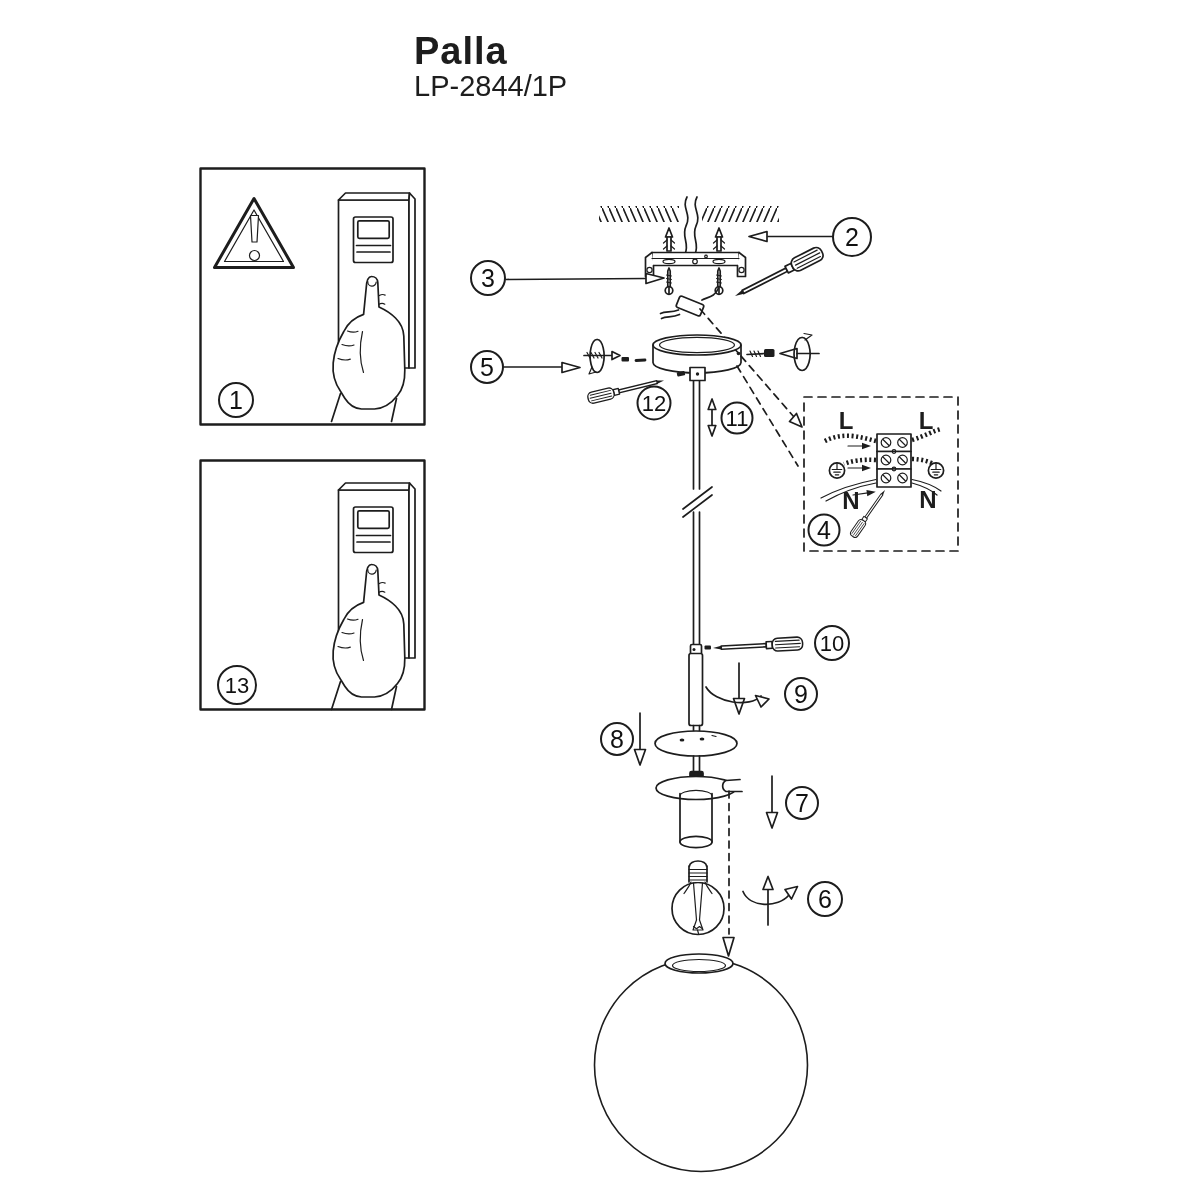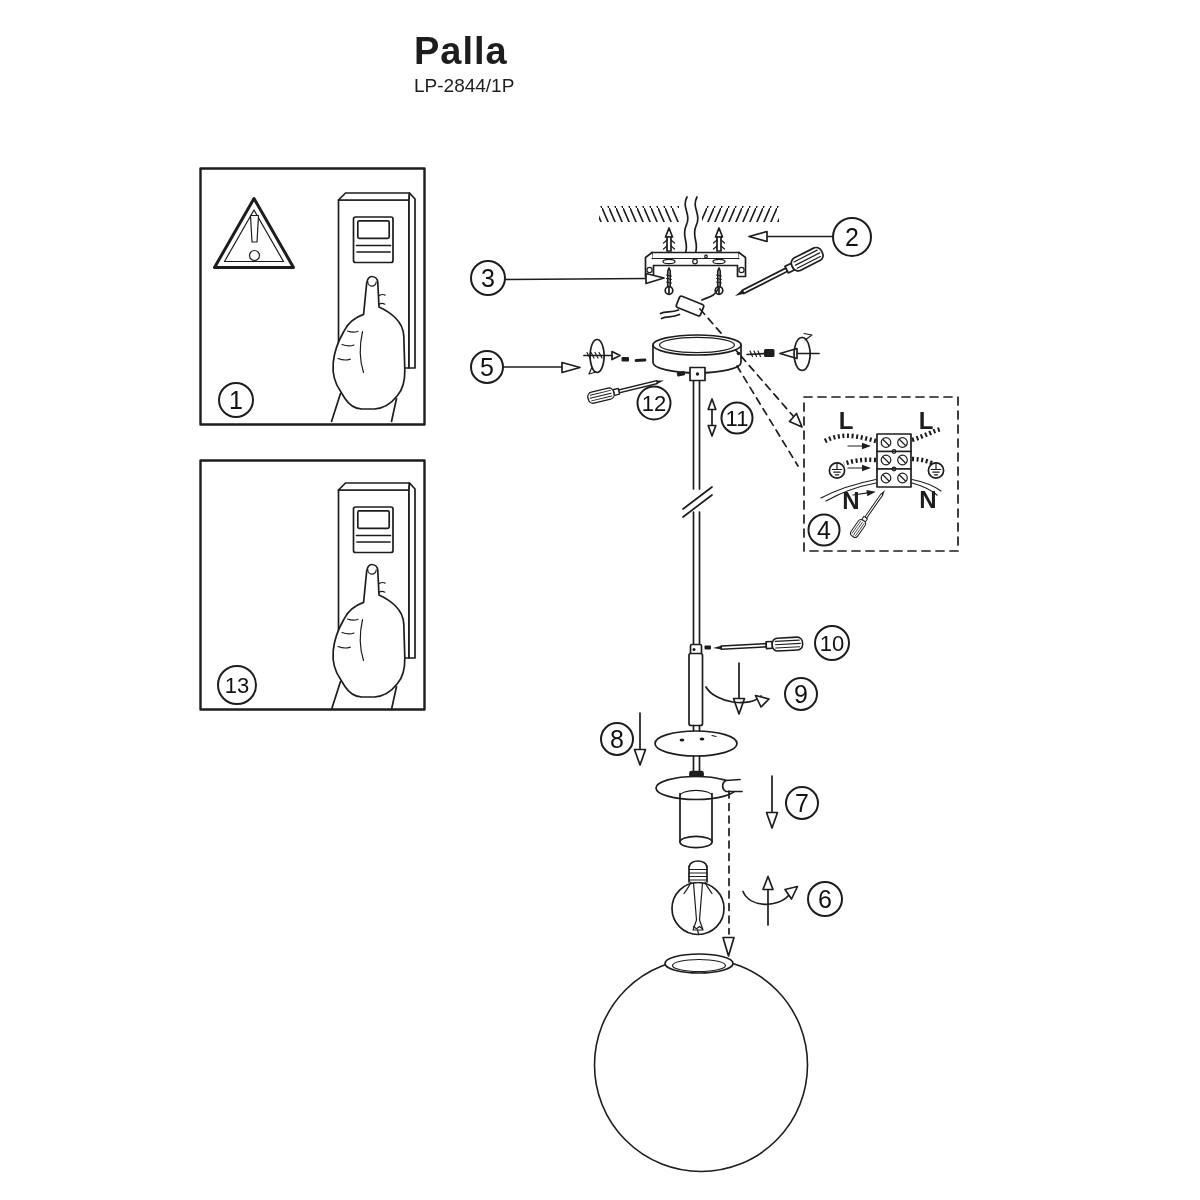--- a/index.html
+++ b/index.html
@@ -1,20 +1,20 @@
 <!DOCTYPE html>
 <html><head>
 <meta charset="utf-8">
 <style>
   html,body{margin:0;padding:0;background:#e8e8e8;}
   .page{position:relative;width:1200px;height:1200px;background:#ffffff;overflow:hidden;
         font-family:"Liberation Sans",sans-serif;color:#1d1d1d;}
   .hdr{position:absolute;left:414px;top:30px;width:400px;}
   .hdr .t{font-size:38px;font-weight:bold;line-height:42px;letter-spacing:1px;}
-  .hdr .m{font-size:19px;line-height:28.5px;}
+  .hdr .m{font-size:29px;line-height:28.5px;}
   #art{position:absolute;left:0;top:0;
        stroke:#1d1d1d;stroke-width:1.7;fill:none;
        stroke-linecap:round;stroke-linejoin:round;
        font-family:"Liberation Sans",sans-serif;}
   #art .dash{stroke-dasharray:7 5.5;}
   #art .dashrect{stroke-dasharray:8 6;}
   #art .braid{stroke-width:4.6;stroke-dasharray:2 2.6;stroke-linecap:butt;}
   #art .thin{stroke-width:1.2;}
   #art .thick{stroke-width:2.8;}
   #art text{stroke:none;}

